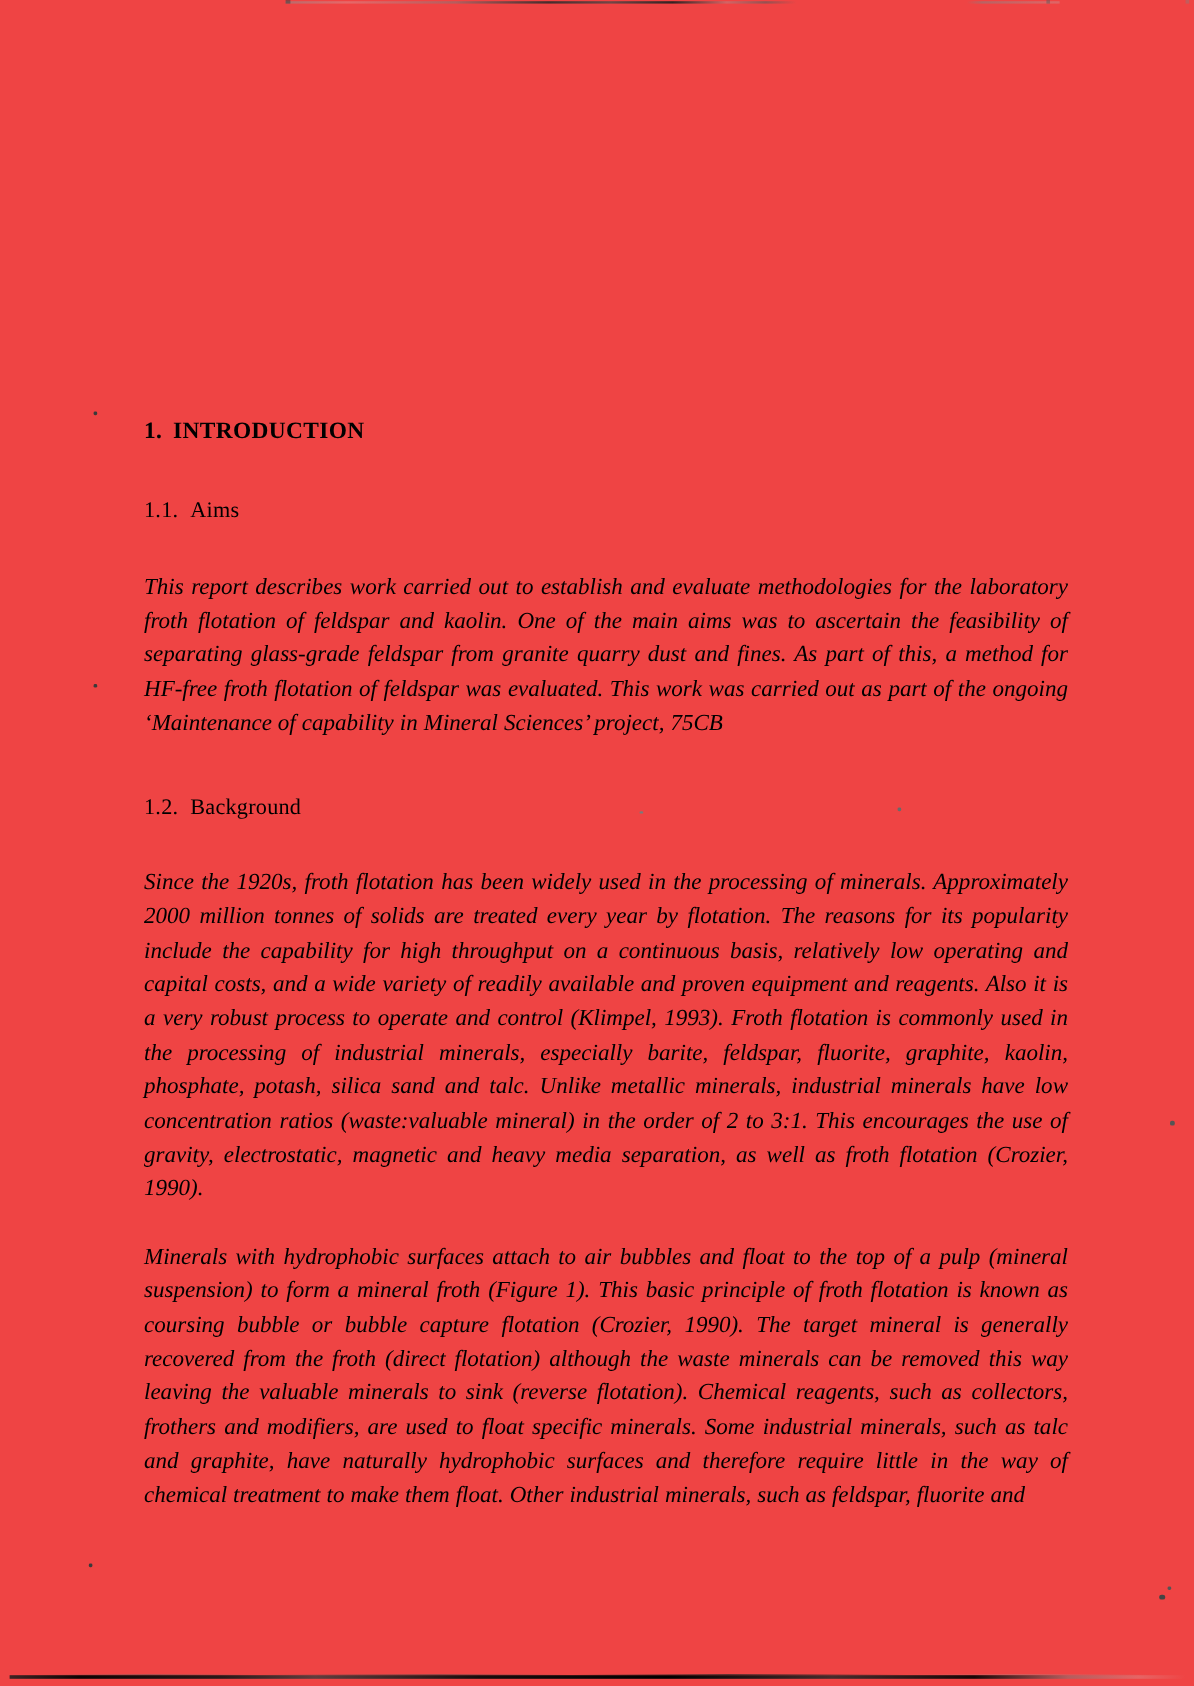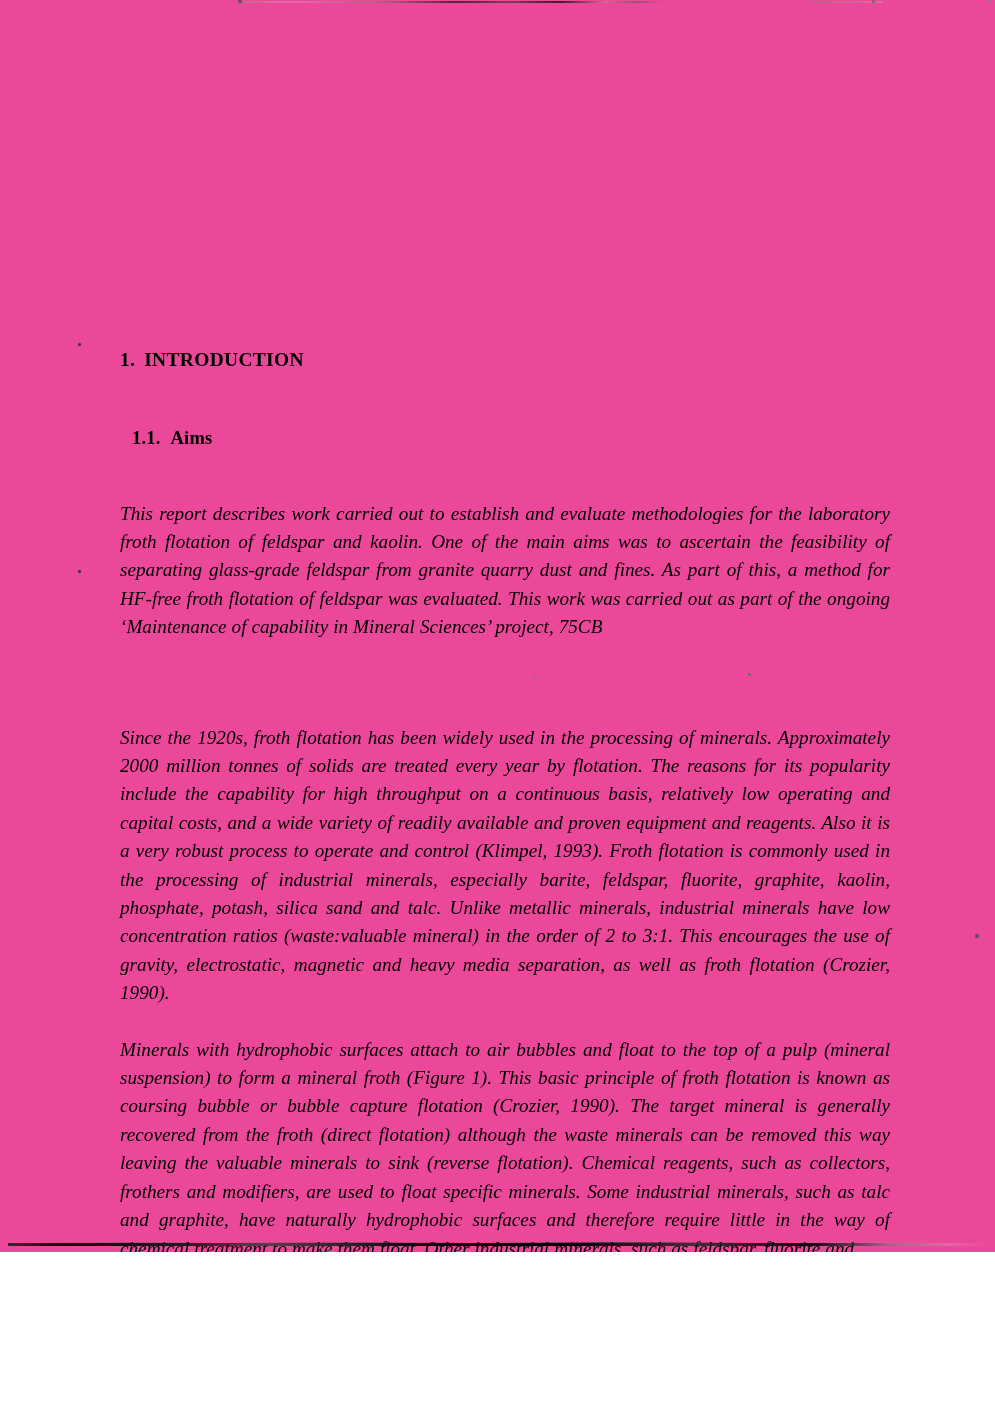--- a/index.html
+++ b/index.html
@@ -4,22 +4,22 @@
 <title>Scanned Report Page</title>
 <style>
   html, body {
     margin: 0;
     padding: 0;
     background: #ffffff;
   }
   .page {
     position: relative;
     width: 995px;
-    height: 1252px;
-    background: #ec4899;
+    height: 1405px;
+    background: #ef4444;
     overflow: hidden;
     font-family: "Liberation Serif", "DejaVu Serif", serif;
     color: #000000;
     -webkit-font-smoothing: antialiased;
   }
 
   
   .scan-top-line {
     position: absolute;
     top: 1px;
@@ -106,23 +106,23 @@
     font-weight: bold;
     letter-spacing: 0.3px;
     margin: 0 0 0 0;
     line-height: 1.2;
   }
   h1.section-title .num {
     margin-right: 9px;
   }
   h2.subsection-title {
     font-size: 18.5px;
-    font-weight: bold;
+    font-weight: normal;
     letter-spacing: 0.2px;
-    margin: 12px;
+    margin: 0;
     line-height: 1.2;
   }
   h2.subsection-title .num {
     margin-right: 10px;
   }
   p.para {
     font-size: 19.2px;
     line-height: 28.4px;
     text-align: justify;
     text-justify: inter-word;
@@ -165,20 +165,23 @@
     <h2 class="subsection-title">
       <span class="num">1.1.</span><span>Aims</span>
     </h2>
 
     <div class="gap-sub-para"></div>
 
     <p class="para">This report describes work carried out to establish and evaluate methodologies for the laboratory froth flotation of feldspar and kaolin. One of the main aims was to ascertain the feasibility of separating glass-grade feldspar from granite quarry dust and fines. As part of this, a method for HF-free froth flotation of feldspar was evaluated. This work was carried out as part of the ongoing ‘Maintenance of capability in Mineral Sciences’ project, 75CB</p>
 
     <div class="gap-para-sub"></div>
 
+    <h2 class="subsection-title">
+      <span class="num">1.2.</span><span>Background</span>
+    </h2>
 
     <div class="gap-sub-para"></div>
 
     <p class="para">Since the 1920s, froth flotation has been widely used in the processing of minerals. Approximately 2000 million tonnes of solids are treated every year by flotation. The reasons for its popularity include the capability for high throughput on a continuous basis, relatively low operating and capital costs, and a wide variety of readily available and proven equipment and reagents. Also it is a very robust process to operate and control (Klimpel, 1993). Froth flotation is commonly used in the processing of industrial minerals, especially barite, feldspar, fluorite, graphite, kaolin, phosphate, potash, silica sand and talc. Unlike metallic minerals, industrial minerals have low concentration ratios (waste:valuable mineral) in the order of 2 to 3:1. This encourages the use of gravity, electrostatic, magnetic and heavy media separation, as well as froth flotation (Crozier, 1990).</p>
 
     <div class="gap-para-para"></div>
 
     <p class="para">Minerals with hydrophobic surfaces attach to air bubbles and float to the top of a pulp (mineral suspension) to form a mineral froth (Figure 1). This basic principle of froth flotation is known as coursing bubble or bubble capture flotation (Crozier, 1990). The target mineral is generally recovered from the froth (direct flotation) although the waste minerals can be removed this way leaving the valuable minerals to sink (reverse flotation). Chemical reagents, such as collectors, frothers and modifiers, are used to float specific minerals. Some industrial minerals, such as talc and graphite, have naturally hydrophobic surfaces and therefore require little in the way of chemical treatment to make them float. Other industrial minerals, such as feldspar, fluorite and</p>
 
   </div>

